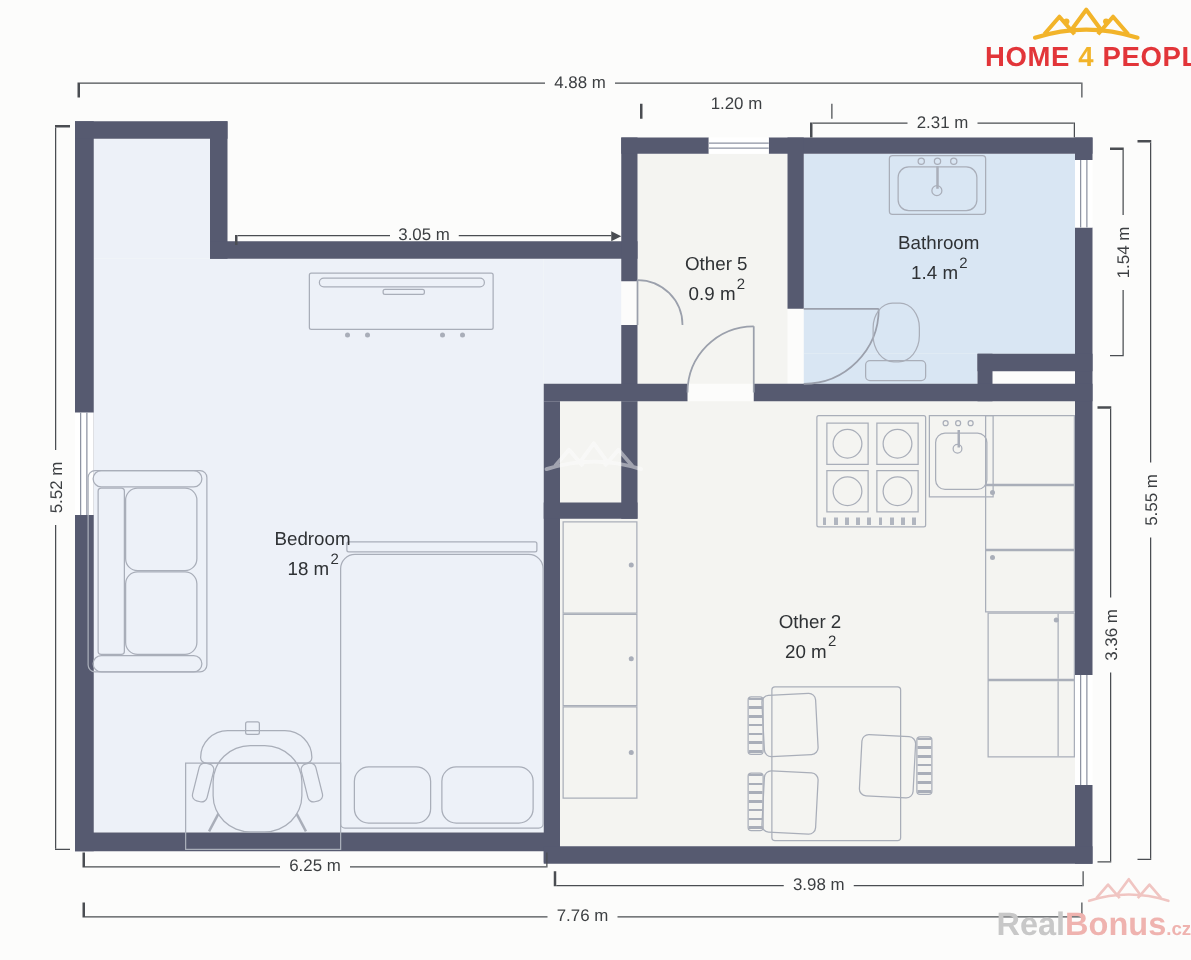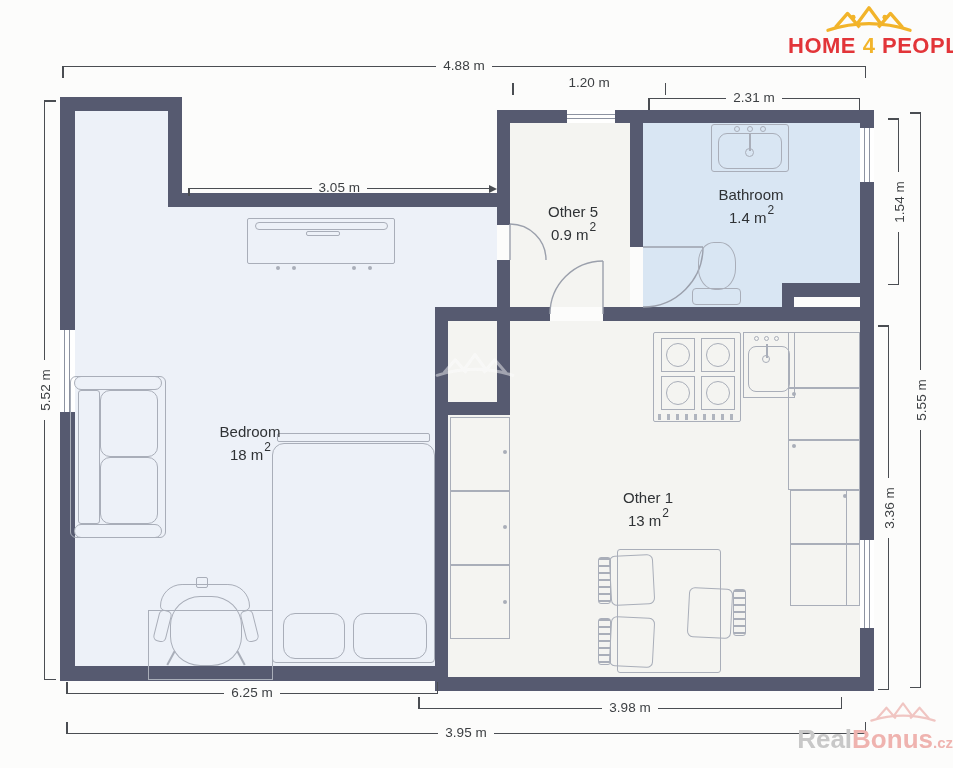--- a/index.html
+++ b/index.html
@@ -208,22 +208,22 @@
   </div>
   <div class="room-label" style="left:498px;top:202px;">
     <div>Other 5</div>
     <div><span>0.9 m</span><sup>2</sup></div>
   </div>
   <div class="room-label" style="left:676px;top:185px;">
     <div>Bathroom</div>
     <div><span>1.4 m</span><sup>2</sup></div>
   </div>
   <div class="room-label" style="left:573px;top:488px;">
-    <div>Other 1</div>
-    <div><span>13 m</span><sup>2</sup></div>
+    <div>Other 2</div>
+    <div><span>20 m</span><sup>2</sup></div>
   </div>
 
   <div class="dim-h" style="left:62px;top:56px;width:804px;">
     <div class="tkh tk-down"></div>
     <div class="lnh"></div>
     <div class="lblh">4.88 m</div>
     <div class="lnh"></div>
     <div class="tkh tk-down"></div>
   </div>
 
@@ -292,32 +292,32 @@
   </div>
 
   <div class="dim-h" style="left:66px;top:683px;width:372px;">
     <div class="tkh tk-up"></div>
     <div class="lnh"></div>
     <div class="lblh">6.25 m</div>
     <div class="lnh"></div>
     <div class="tkh tk-up"></div>
   </div>
 
-  <div class="dim-h" style="left:418px;top:698px;width:424px;text-align:center;">
+  <div class="dim-h" style="left:443px;top:698px;width:424px;text-align:center;">
     <div class="tkh tk-up"></div>
     <div class="lnh"></div>
     <div class="lblh">3.98 m</div>
     <div class="lnh"></div>
     <div class="tkh tk-up"></div>
   </div>
 
   <div class="dim-h" style="left:66px;top:723px;width:800px;">
     <div class="tkh tk-up"></div>
     <div class="lnh"></div>
-    <div class="lblh">3.95 m</div>
+    <div class="lblh">7.76 m</div>
     <div class="lnh"></div>
     <div class="tkh tk-up"></div>
   </div>
 
   <div class="brand">
     <svg width="96" height="28" viewBox="0 0 100 30" style="margin:0 auto;">
       <path d="M6,27 Q50,13 94,27" fill="none" stroke="#f2b42a" stroke-width="3.5" stroke-linecap="round"></path>
       <path d="M14,24 L27,9 L40,24" fill="none" stroke="#f2b42a" stroke-width="3.5" stroke-linejoin="round"></path>
       <path d="M36,22 L50,3 L64,22" fill="none" stroke="#f2b42a" stroke-width="3.5" stroke-linejoin="round"></path>
       <path d="M60,24 L73,9 L86,24" fill="none" stroke="#f2b42a" stroke-width="3.5" stroke-linejoin="round"></path>

